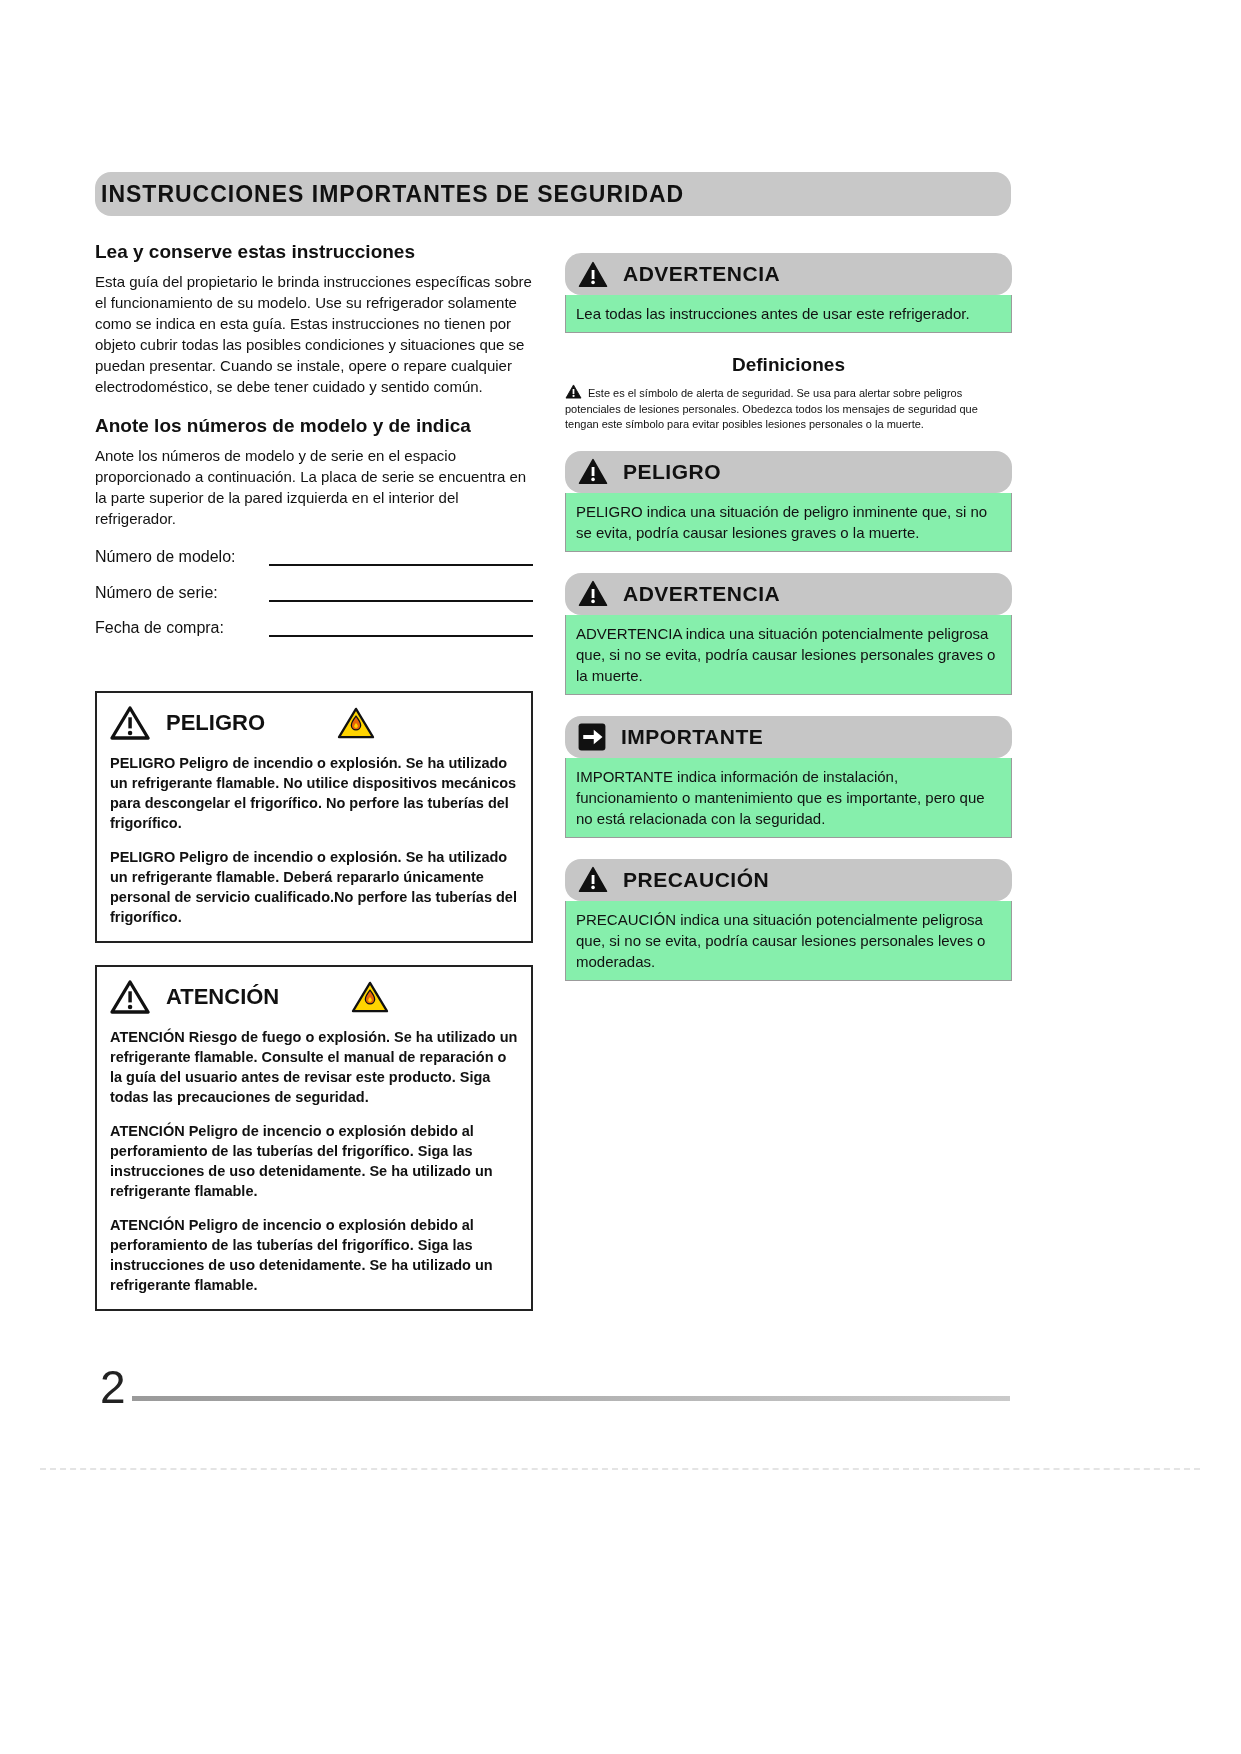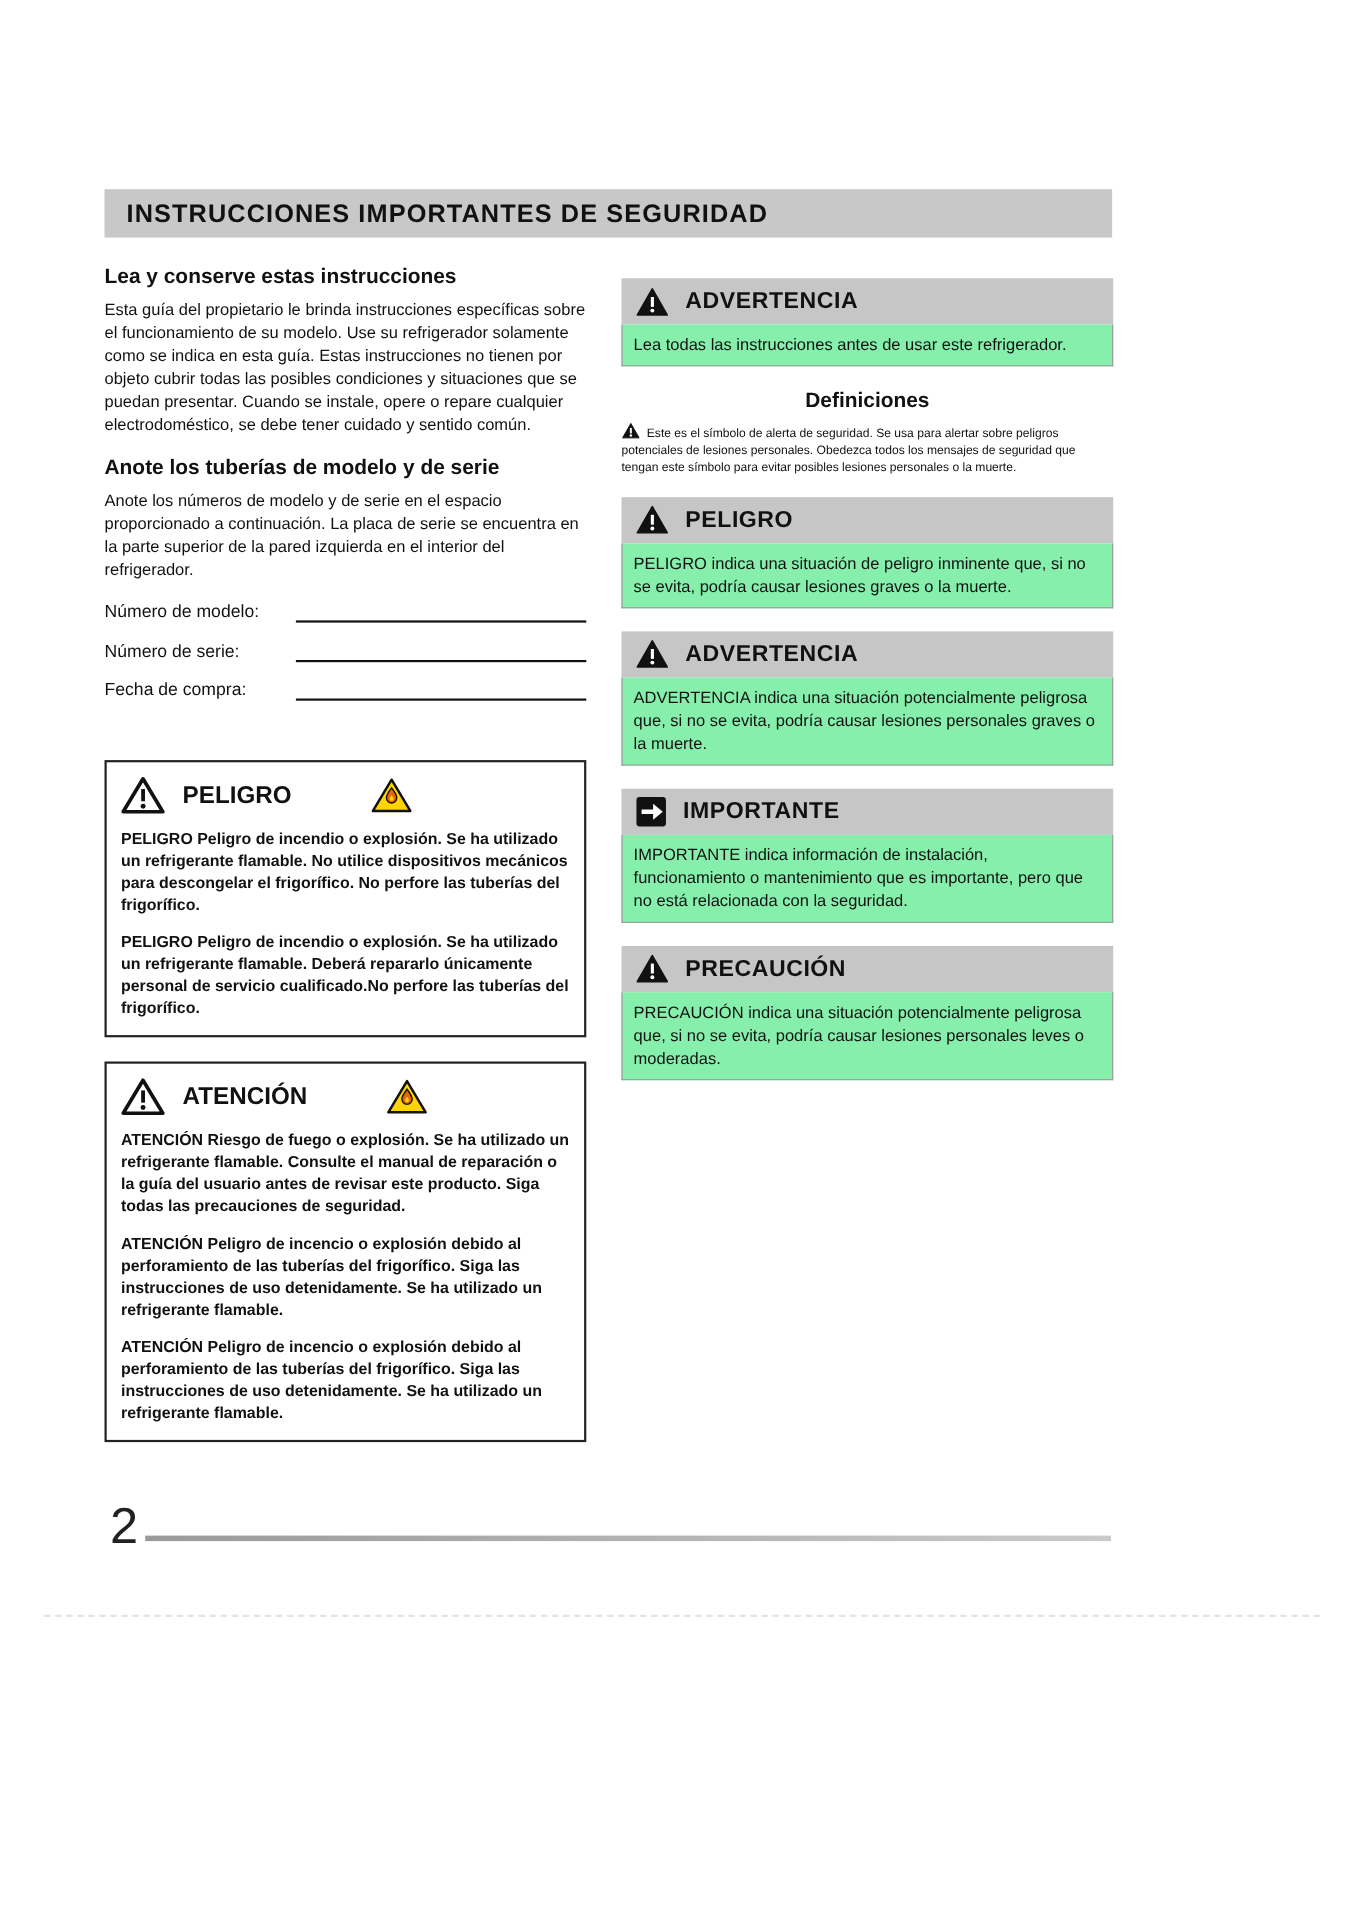--- a/index.html
+++ b/index.html
@@ -4,21 +4,21 @@
 <style>
   html,body{margin:0;padding:0;}
   body{
     width:1241px;height:1754px;position:relative;background:#ffffff;
     font-family:"Liberation Sans", sans-serif;color:#111;
     -webkit-font-smoothing:antialiased;
   }
   .header-bar{
     position:absolute;left:95px;top:172px;width:916px;height:44px;
     background:#c8c8c8;display:flex;align-items:center;box-sizing:border-box;
-    padding-left:20px;font-size:23px;font-weight:bold;letter-spacing:1px;
+    padding-left:6px;font-size:23px;font-weight:bold;letter-spacing:1px;border-radius:16px;
   }
   .col-left{position:absolute;left:95px;top:241px;width:438px;}
   .col-right{position:absolute;left:565px;top:253px;width:447px;}
 
   h2.section{font-size:19px;font-weight:bold;margin:0 0 8px 0;}
   p.body{font-size:15px;line-height:1.4;margin:0 0 18px 0;}
 
   .field-row{display:flex;align-items:flex-end;margin-bottom:17px;font-weight:normal;font-size:16px;}
   .field-label{flex:none;width:172px;}
   .field-line{flex:1;border-bottom:2px solid #111;height:1.05em;margin-left:2px;}
@@ -28,21 +28,21 @@
   .box-attention{margin-top:22px;}
   .outline-head{display:flex;align-items:center;margin:2px 0 12px 0;}
   .outline-title{font-size:22px;font-weight:bold;margin-left:16px;}
   .flame-wrap{margin-left:72px;display:flex;align-items:center;}
   .alert-p{font-weight:bold;font-size:14.5px;line-height:1.38;margin:0 0 14px 0;}
   .alert-p:last-child{margin-bottom:4px;}
 
   .alert-group{margin-bottom:21px;}
   .banner{
     background:#c6c6c6;height:42px;display:flex;align-items:center;
-    padding:0 13px;gap:15px;box-sizing:border-box;
+    padding:0 13px;gap:15px;box-sizing:border-box;border-radius:16px;
   }
   .banner-title{font-size:21px;font-weight:bold;letter-spacing:0.5px;}
   .alert-body{
     border:1px solid #9b9b9b;border-top:none;background:#86efac;
     padding:8px 10px;font-size:15px;line-height:1.4;
   }
   .def-block{margin:0 0 18px 0;}
   .def-head{font-size:19px;font-weight:bold;margin:0 0 8px 0;text-align:center;}
   .def-body{font-size:11px;line-height:1.42;margin:0;}
   .inline-icon{display:inline-block;vertical-align:-2px;margin-right:6px;}
@@ -63,21 +63,21 @@
 
 <div class="header-bar">
   <span>INSTRUCCIONES IMPORTANTES DE SEGURIDAD</span>
 </div>
 
 <div class="col-left">
 
   <h2 class="section">Lea y conserve estas instrucciones</h2>
   <p class="body">Esta guía del propietario le brinda instrucciones específicas sobre el funcionamiento de su modelo. Use su refrigerador solamente como se indica en esta guía. Estas instrucciones no tienen por objeto cubrir todas las posibles condiciones y situaciones que se puedan presentar. Cuando se instale, opere o repare cualquier electrodoméstico, se debe tener cuidado y sentido común.</p>
 
-  <h2 class="section">Anote los tuberías de modelo y de serie</h2>
+  <h2 class="section">Anote los números de modelo y de indica</h2>
   <p class="body">Anote los números de modelo y de serie en el espacio proporcionado a continuación. La placa de serie se encuentra en la parte superior de la pared izquierda en el interior del refrigerador.</p>
 
   <div class="field-row">
     <span class="field-label">Número de modelo:</span>
     <span class="field-line"></span>
   </div>
   <div class="field-row">
     <span class="field-label">Número de serie:</span>
     <span class="field-line"></span>
   </div>

